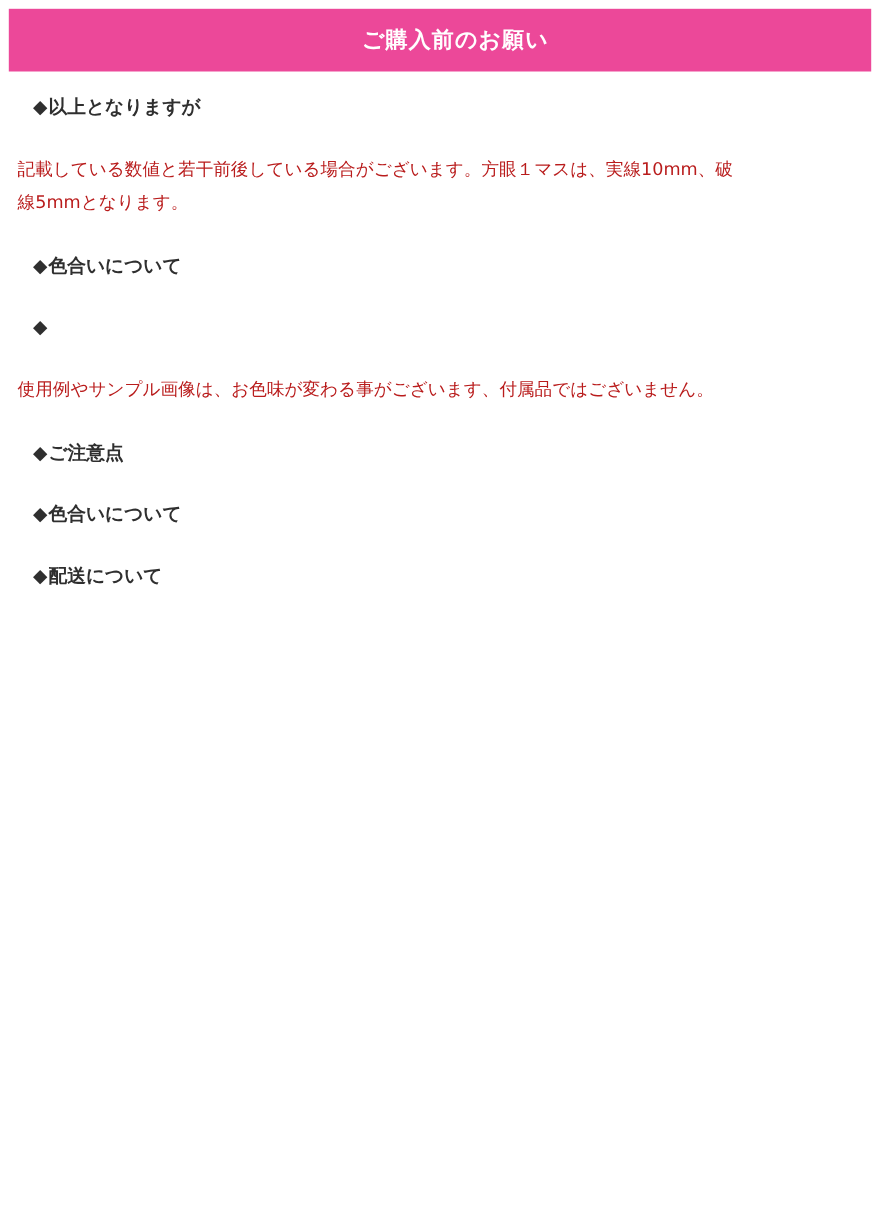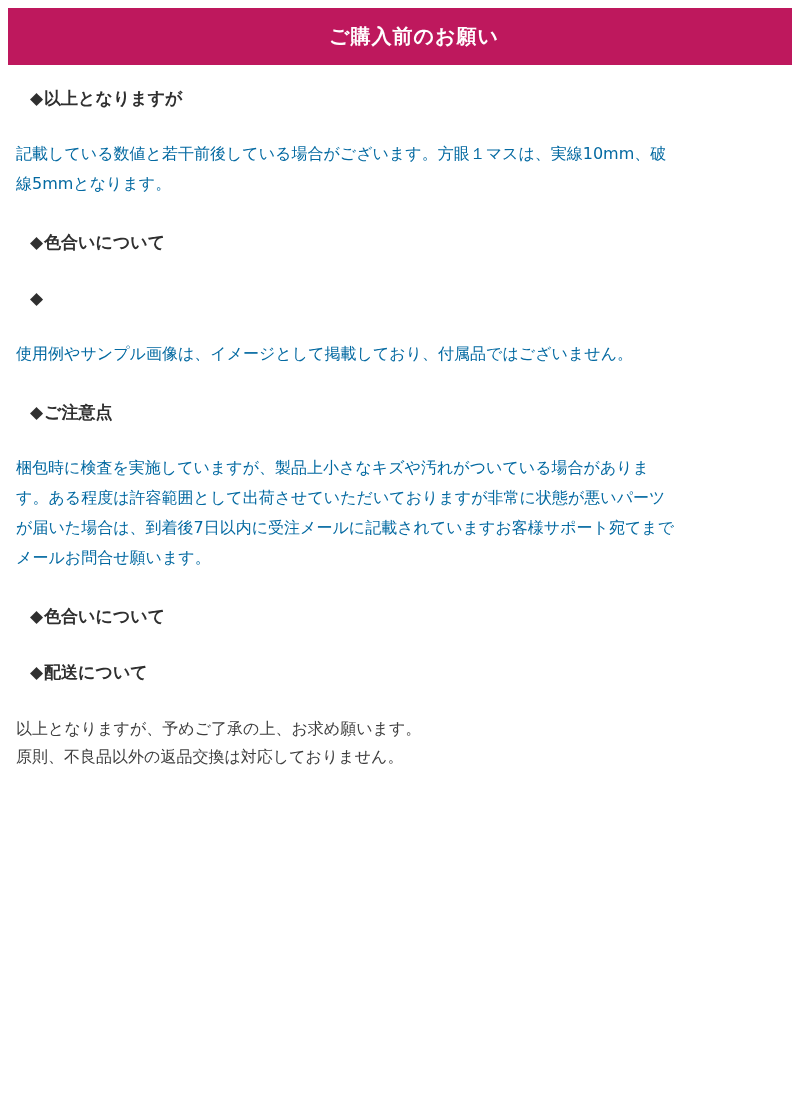--- a/index.html
+++ b/index.html
@@ -6,21 +6,21 @@
   html, body { background: #ffffff; }
   body {
     width: 800px;
     min-height: 1106px;
     font-family: "DejaVu Sans", "Liberation Sans", sans-serif;
     color: #3d3d3d;
   }
   .titlebar {
     margin: 8px 8px 0 8px;
     height: 57px;
-    background: #be185d;
+    background: #ec4899;
     display: flex;
     align-items: center;
     justify-content: center;
     padding-left: 28px;
   }
   .titlebar .page-title {
     color: #ffffff;
     font-size: 20px;
     font-weight: bold;
     letter-spacing: 1px;
@@ -33,21 +33,21 @@
     color: #2f2f2f;
     display: flex;
     align-items: baseline;
   }
   .section:first-of-type .section-heading { margin-top: 20px; }
   .section-heading .bullet { margin-right: 1px; }
   .section-body {
     margin: 28px 16px 0 16px;
     font-size: 16px;
     line-height: 30px;
-    color: #0369a1;
+    color: #b91c1c;
     white-space: pre-line;
   }
   .closing-note {
     margin: 30px 16px 0 16px;
     font-size: 16px;
     line-height: 28px;
     color: #3d3d3d;
     white-space: pre-line;
   }
 </style>
@@ -73,44 +73,38 @@
     <h2 class="section-heading">
       <span class="bullet">◆</span>
       <span>色合いについて</span>
     </h2>
   </section>
 
   <section class="section">
     <h2 class="section-heading">
       <span class="bullet">◆</span>
     </h2>
-    <p class="section-body">使用例やサンプル画像は、イメージとして掲載しており、付属品ではございません。</p>
+    <p class="section-body">使用例やサンプル画像は、お色味が変わる事がございます、付属品ではございません。</p>
   </section>
 
   <section class="section">
     <h2 class="section-heading">
       <span class="bullet">◆</span>
       <span>ご注意点</span>
     </h2>
-    <p class="section-body">梱包時に検査を実施していますが、製品上小さなキズや汚れがついている場合がありま
-す。ある程度は許容範囲として出荷させていただいておりますが非常に状態が悪いパーツ
-が届いた場合は、到着後7日以内に受注メールに記載されていますお客様サポート宛てまで
-メールお問合せ願います。</p>
   </section>
 
   <section class="section">
     <h2 class="section-heading">
       <span class="bullet">◆</span>
       <span>色合いについて</span>
     </h2>
   </section>
 
   <section class="section">
     <h2 class="section-heading">
       <span class="bullet">◆</span>
       <span>配送について</span>
     </h2>
   </section>
 
-  <p class="closing-note">以上となりますが、予めご了承の上、お求め願います。
-原則、不良品以外の返品交換は対応しておりません。</p>
 
 </div>
 
 </body></html>

